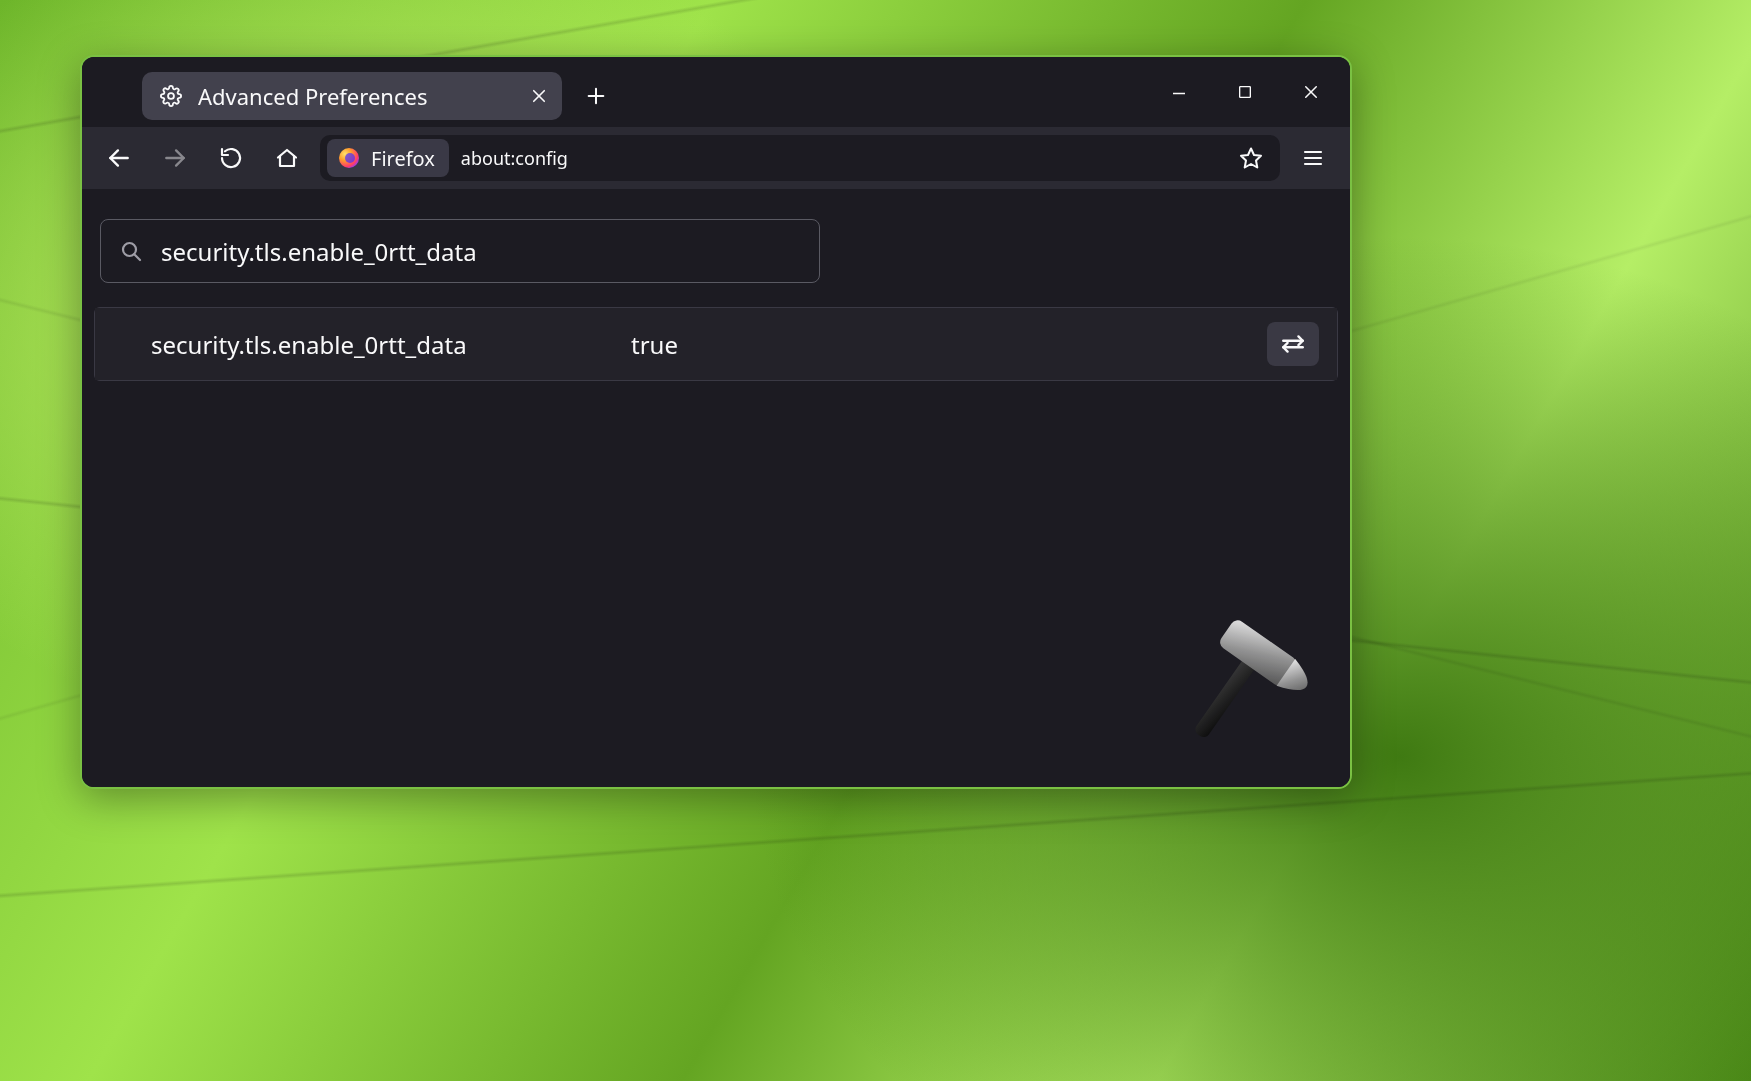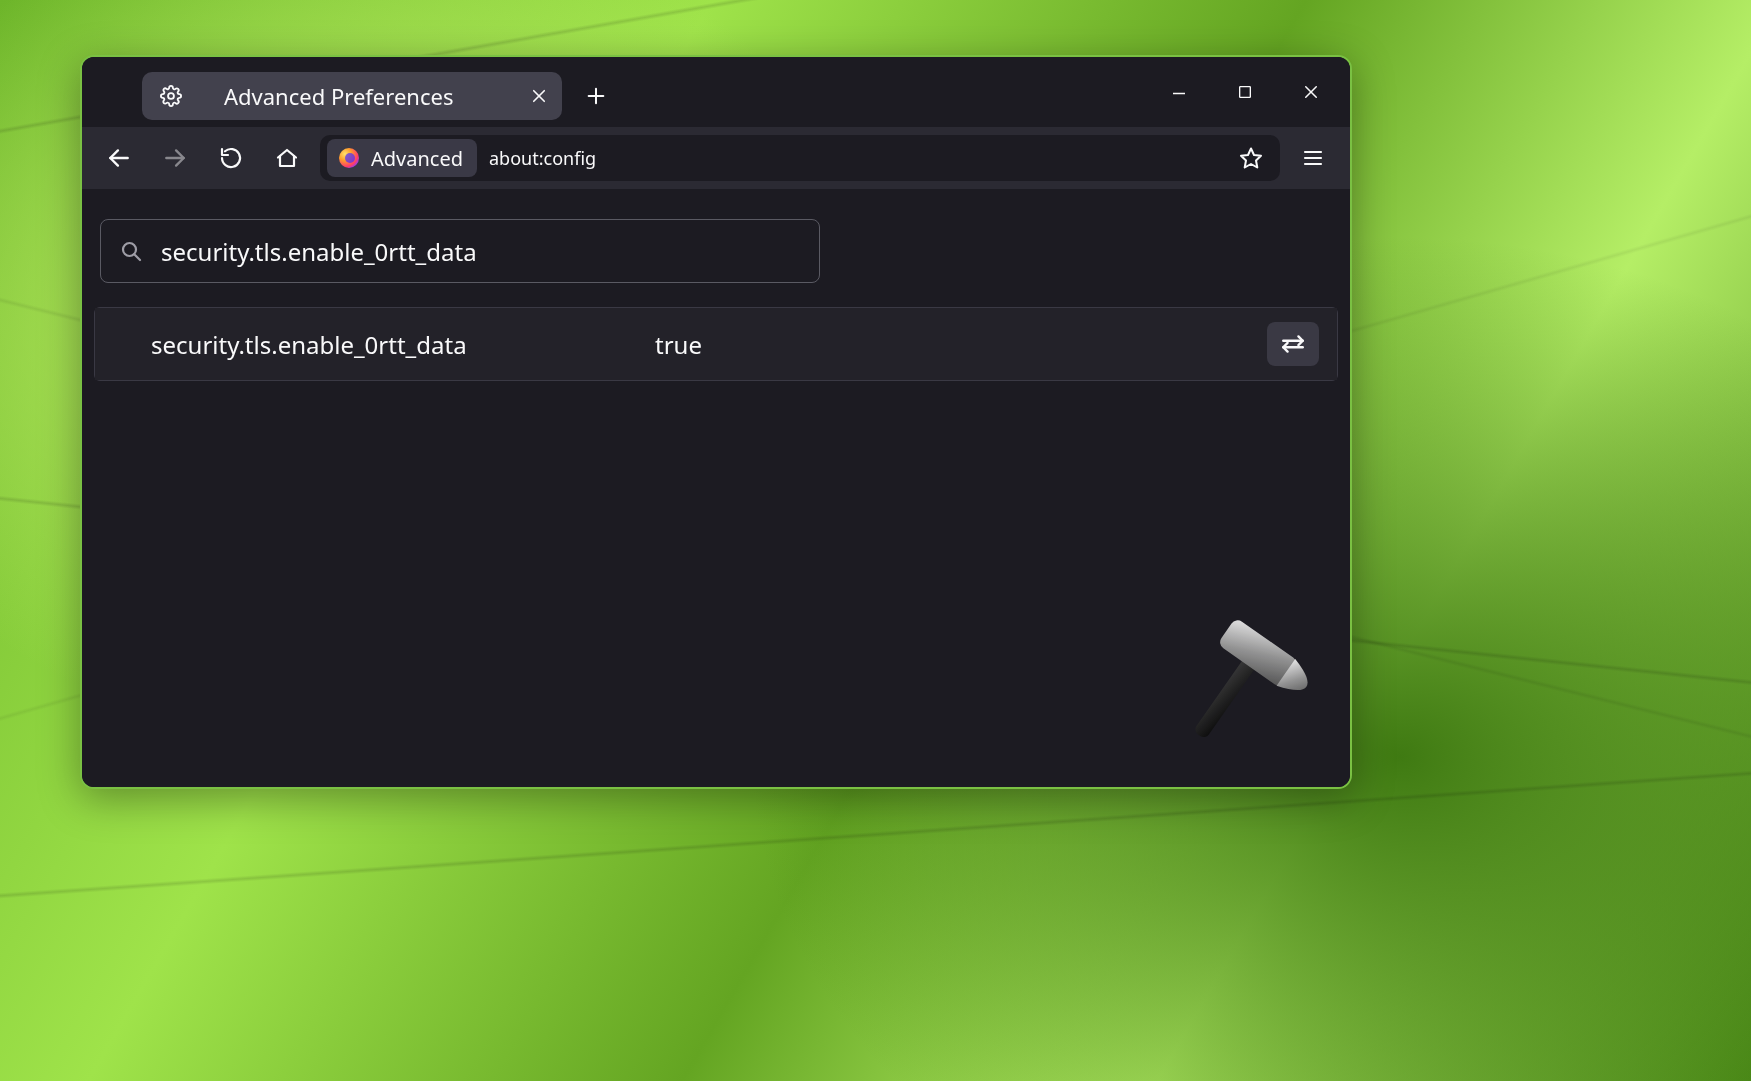--- a/index.html
+++ b/index.html
@@ -71,21 +71,21 @@
   .tab{
     display:flex;align-items:center;gap:16px;
     background:var(--bg-tab);
     padding:10px 14px 10px 18px;
     border-radius:10px;
     min-width:420px;
     height:48px;
     color:var(--fg);
     font-size:22px;
   }
-  .tab .tab-title{flex:1;white-space:nowrap;overflow:hidden;text-overflow:ellipsis;margin-left:26px;}
+  .tab .tab-title{flex:1;white-space:nowrap;overflow:hidden;text-overflow:ellipsis;}
   .newtab-btn{
     width:40px;height:40px;display:flex;align-items:center;justify-content:center;
     color:var(--fg);border-radius:8px;
   }
   .window-controls{
     position:absolute;right:8px;top:0;height:70px;
     display:flex;align-items:center;gap:4px;
   }
   .win-btn{
     width:62px;height:48px;display:flex;align-items:center;justify-content:center;
@@ -171,21 +171,21 @@
   }
   .pref-row{
     display:flex;align-items:center;
     padding:14px 18px 14px 56px;
     gap:20px;
     background:var(--row-bg);
     font-size:24px;
     min-height:72px;
   }
   .pref-name{flex:0 0 460px;}
-  .pref-value{flex:1;margin-left:24px;}
+  .pref-value{flex:1;}
   .pref-toggle{
     width:52px;height:44px;border-radius:8px;background:var(--btn-bg);
     display:flex;align-items:center;justify-content:center;color:var(--fg);
   }
 
   
   .hammer{
     position:absolute;right:40px;bottom:28px;width:150px;height:150px;
     pointer-events:none;opacity:.95;
   }
@@ -282,21 +282,21 @@
                     <stop offset="0%" stop-color="#ffe36e"></stop>
                     <stop offset="40%" stop-color="#ff9d2b"></stop>
                     <stop offset="80%" stop-color="#ff3b6b"></stop>
                     <stop offset="100%" stop-color="#8a3cff"></stop>
                   </radialGradient>
                 </defs>
                 <circle cx="12" cy="12" r="10" fill="url(#ffg)"></circle>
                 <circle cx="13" cy="12" r="5" fill="#4b2aff" opacity=".7"></circle>
               </svg>
           </span>
-          <span>Advanced</span>
+          <span>Firefox</span>
         </div>
         <span class="url-text">about:config</span>
         <div class="url-action">
           <svg width="24" height="24" viewBox="0 0 24 24" fill="none" stroke="#f9f9fa" stroke-width="2" stroke-linejoin="round">
               <polygon points="12 2.5 15 9 22 9.7 17 14.5 18.3 21.5 12 18 5.7 21.5 7 14.5 2 9.7 9 9"></polygon>
             </svg>
         </div>
       </div>
 
       <div class="menu-btn">

